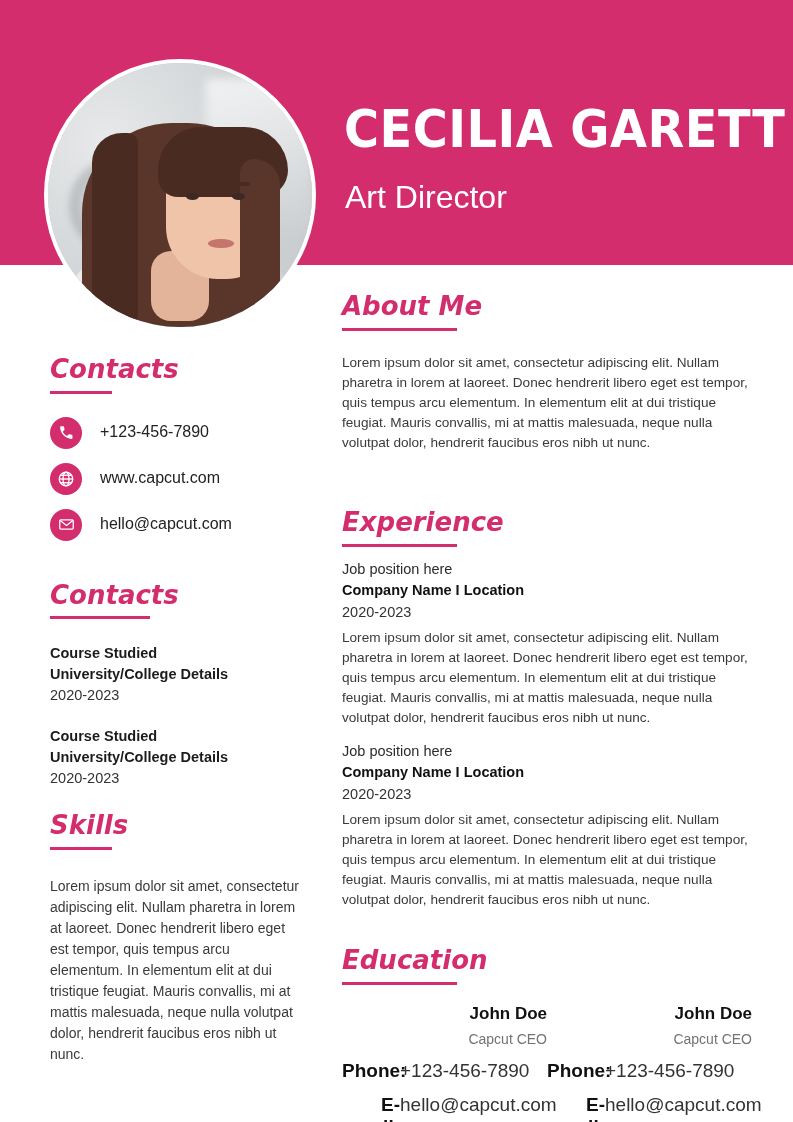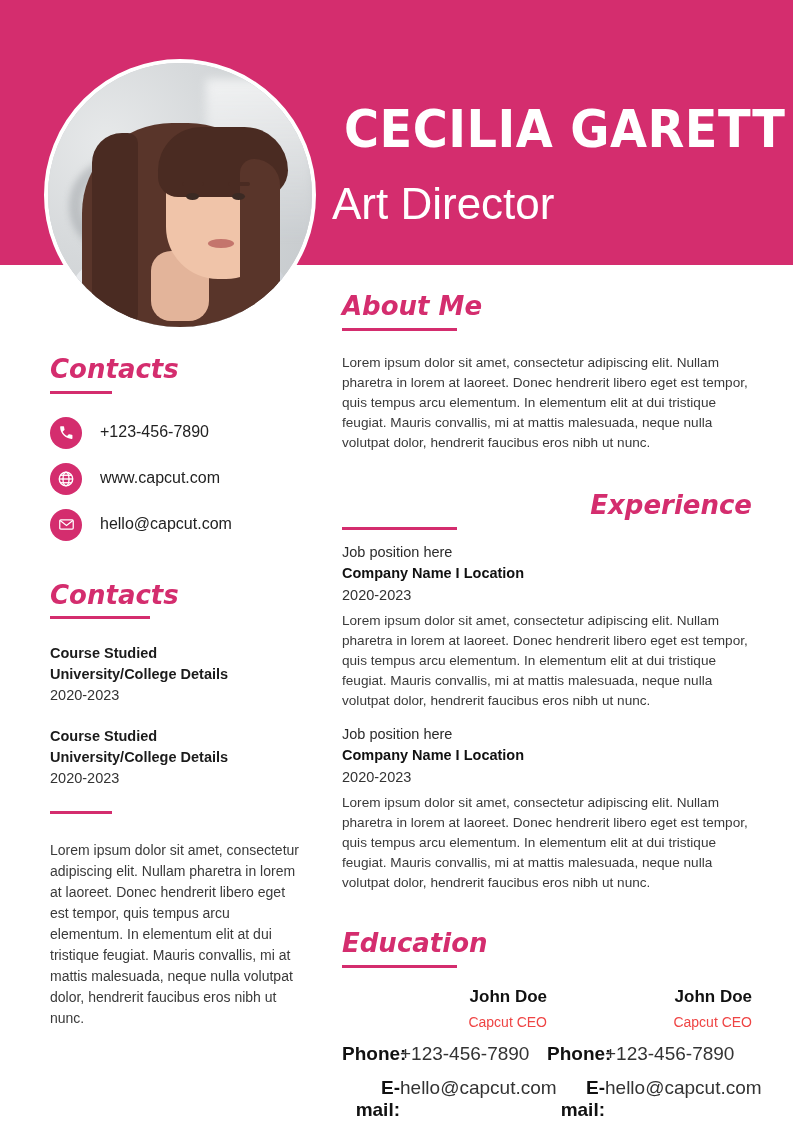--- a/index.html
+++ b/index.html
@@ -28,22 +28,22 @@
     font-size: 52px;
     letter-spacing: 0.5px;
     color: #ffffff;
     line-height: 1;
     transform: scaleX(0.92);
     transform-origin: left center;
     white-space: nowrap;
   }
   .header-role {
     position: absolute;
-    left: 332px; top: 180px;
-    font-size: 44px;
+    left: 345px; top: 180px;
+    font-size: 32px;
     color: #ffffff;
     line-height: 1.1;
     white-space: nowrap;
   }
 
   
   .photo-wrap {
     position: absolute;
     left: 44px; top: 59px;
     width: 272px; height: 272px;
@@ -236,21 +236,21 @@
     left: 342px; top: 292px;
     width: 410px;
   }
   .body-text {
     font-size: 13.6px;
     color: #3a3a3a;
     line-height: 1.48;
   }
   .about-text { margin-top: 22px; }
 
-  .exp-title { margin-top: 38px; text-align: right; }
+  .exp-title { margin-top: 55px; }
   .exp-item { margin-top: 12px; }
   .exp-pos {
     font-size: 14.5px;
     color: #2b2b2b;
     line-height: 1.5;
   }
   .exp-company {
     font-size: 14.5px;
     font-weight: bold;
     color: #111111;
@@ -271,21 +271,21 @@
   }
   .ref-card { width: 205px; }
   .ref-name {
     font-size: 17px;
     font-weight: bold;
     color: #111111;
     line-height: 1.3;
   }
   .ref-role {
     font-size: 14px;
-    color: #ef4444;
+    color: #737373;
     margin-top: 5px;
     line-height: 1.3;
   }
   .ref-line {
     margin-top: 12px;
     font-size: 19px;
     color: #333333;
     display: flex;
   }
   .ref-line .lbl {
@@ -376,20 +376,21 @@
       </div>
       <div class="edu-item">
         <div class="edu-strong">Course Studied</div>
         <div class="edu-strong">University/College Details</div>
         <div class="edu-date">2020-2023</div>
       </div>
     </div>
   </div>
 
   <div style="margin-top:22px;">
+    <h2 class="sec-title">Skills</h2>
     <div class="sec-rule"></div>
     <div class="skills-text">Lorem ipsum dolor sit amet, consectetur adipiscing elit. Nullam pharetra in lorem at laoreet. Donec hendrerit libero eget est tempor, quis tempus arcu elementum. In elementum elit at dui tristique feugiat. Mauris convallis, mi at mattis malesuada, neque nulla volutpat dolor, hendrerit faucibus eros nibh ut nunc.</div>
   </div>
 
 </div>
 
 <div class="right-col">
 
   <div>
     <h2 class="sec-title">About Me</h2>

